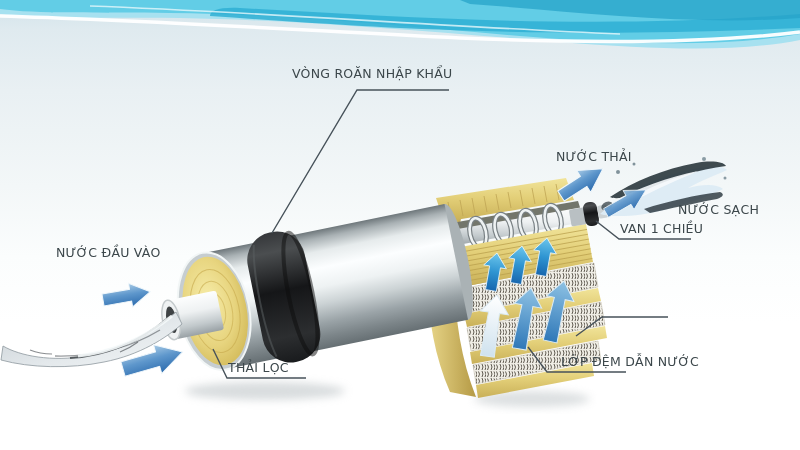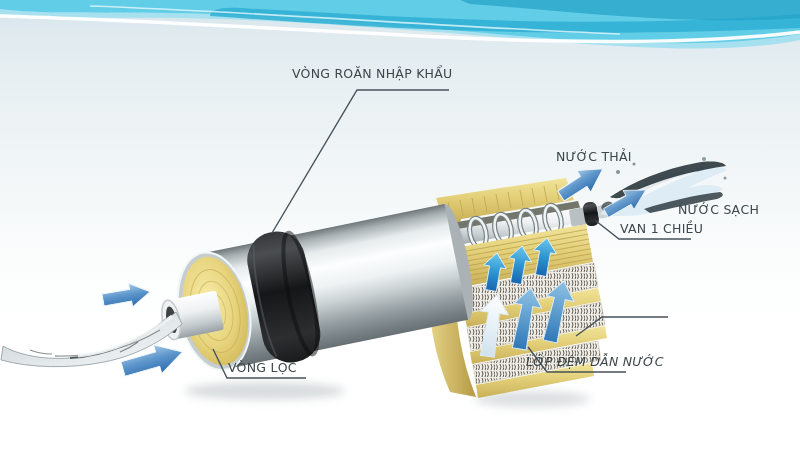--- a/index.html
+++ b/index.html
@@ -13,21 +13,21 @@
     position:absolute;font-size:12.5px;letter-spacing:.25px;color:#3c474b;
     white-space:nowrap;line-height:15px;
   }
   #lbl-gasket   {left:292px;top:66px;}
   #lbl-waste    {left:556px;top:149px;text-align:right;}
   #lbl-clean    {left:678px;top:202px;}
   #lbl-valve    {left:620px;top:221px;}
   #lbl-inlet    {left:56px; top:245px;}
   #lbl-membrane {left:228px;top:360px;}
   #lbl-layer    {left:603px;top:300px;}
-  #lbl-cushion  {left:526px;top:354px;font-style:italic;}
+  #lbl-cushion  {left:561px;top:354px;}
 </style>
 </head>
 <body>
 
 <div id="stage">
 
 <svg width="800" height="450" viewBox="0 0 800 450">
   <defs>
     <linearGradient id="gradMetal" x1="0" y1="0" x2="0" y2="1">
       <stop offset="0" stop-color="#6e777b"></stop>
@@ -247,16 +247,17 @@
     <path d="M596,221 L619,239 L691,239"></path>
     <path d="M576,336 L602,317 L668,317"></path>
     <path d="M528,347 L547,372 L626,372"></path>
   </g>
 </svg>
 
 <div class="lbl" id="lbl-gasket">VÒNG ROĂN NHẬP KHẨU</div>
 <div class="lbl" id="lbl-waste">NƯỚC THẢI</div>
 <div class="lbl" id="lbl-clean">NƯỚC SẠCH</div>
 <div class="lbl" id="lbl-valve">VAN 1 CHIỀU</div>
-<div class="lbl" id="lbl-membrane">VÒNG LỌC</div>
+<div class="lbl" id="lbl-inlet">NƯỚC ĐẦU VÀO</div>
+<div class="lbl" id="lbl-membrane">THẢI LỌC</div>
 <div class="lbl" id="lbl-cushion">LỚP ĐỆM DẪN NƯỚC</div>
 
 </div>
 
 </body></html>

